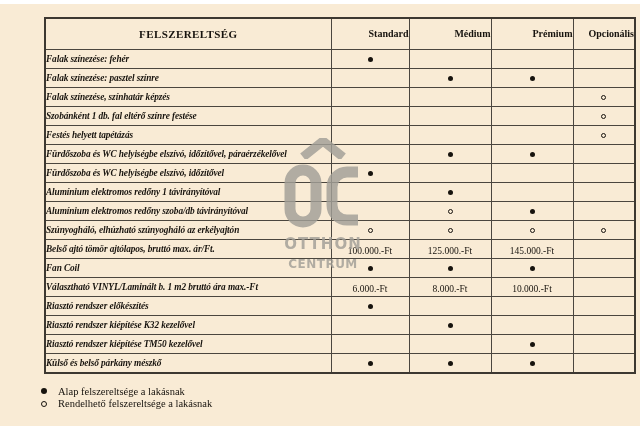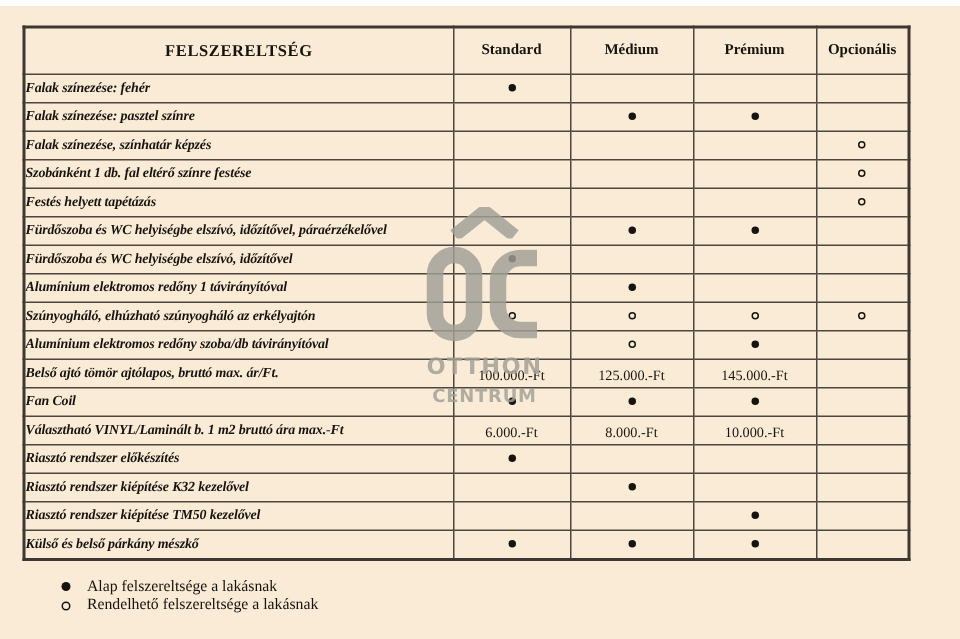--- a/index.html
+++ b/index.html
@@ -14,21 +14,21 @@
     color: #17130e;
   }
   .bg {
     position: absolute;
     left: 0; top: 4px;
     width: 640px; height: 422px;
     background: #f9ebd5;
   }
   table.equip {
     position: absolute;
-    left: 15px; top: 17px;
+    left: 44px; top: 17px;
     width: 590px;
     border-collapse: collapse;
     table-layout: fixed;
     border: 2px solid #3d3831;
   }
   table.equip th, table.equip td {
     border: 1px solid #4b463e;
     padding: 0;
     vertical-align: middle;
     overflow: hidden;
@@ -37,21 +37,21 @@
   tbody tr { height: 17.3px; }
   th.feature-header {
     font-size: 11px;
     font-weight: bold;
     letter-spacing: 0.4px;
     text-align: center;
   }
   th.col-header {
     font-size: 10px;
     font-weight: bold;
-    text-align: center;
+    text-align: right;
   }
   td.feature {
     font-size: 9.3px;
     font-weight: bold;
     font-style: italic;
     padding-left: 8px;
     white-space: nowrap;
     letter-spacing: -0.1px;
   }
   td.mark { text-align: center; }
@@ -187,32 +187,32 @@
           <td class="mark"></td>
         </tr>
         <tr>
           <td class="feature">Alumínium elektromos redőny 1 távirányítóval</td>
           <td class="mark"></td>
           <td class="mark"><span class="dot-filled"></span></td>
           <td class="mark"></td>
           <td class="mark"></td>
         </tr>
         <tr>
+          <td class="feature">Alumínium elektromos redőny szoba/db távirányítóval</td>
+          <td class="mark"></td>
+          <td class="mark"><span class="dot-empty"></span></td>
+          <td class="mark"><span class="dot-filled"></span></td>
+          <td class="mark"></td>
+        </tr>
+        <tr>
           <td class="feature">Szúnyogháló, elhúzható szúnyogháló az erkélyajtón</td>
           <td class="mark"><span class="dot-empty"></span></td>
           <td class="mark"><span class="dot-empty"></span></td>
           <td class="mark"><span class="dot-empty"></span></td>
           <td class="mark"><span class="dot-empty"></span></td>
-        </tr>
-        <tr>
-          <td class="feature">Alumínium elektromos redőny szoba/db távirányítóval</td>
-          <td class="mark"></td>
-          <td class="mark"><span class="dot-empty"></span></td>
-          <td class="mark"><span class="dot-filled"></span></td>
-          <td class="mark"></td>
         </tr>
         <tr>
           <td class="feature">Belső ajtó tömör ajtólapos, bruttó max. ár/Ft.</td>
           <td class="mark"><span class="price">100.000.-Ft</span></td>
           <td class="mark"><span class="price">125.000.-Ft</span></td>
           <td class="mark"><span class="price">145.000.-Ft</span></td>
           <td class="mark"></td>
         </tr>
         <tr>
           <td class="feature">Fan Coil</td>

